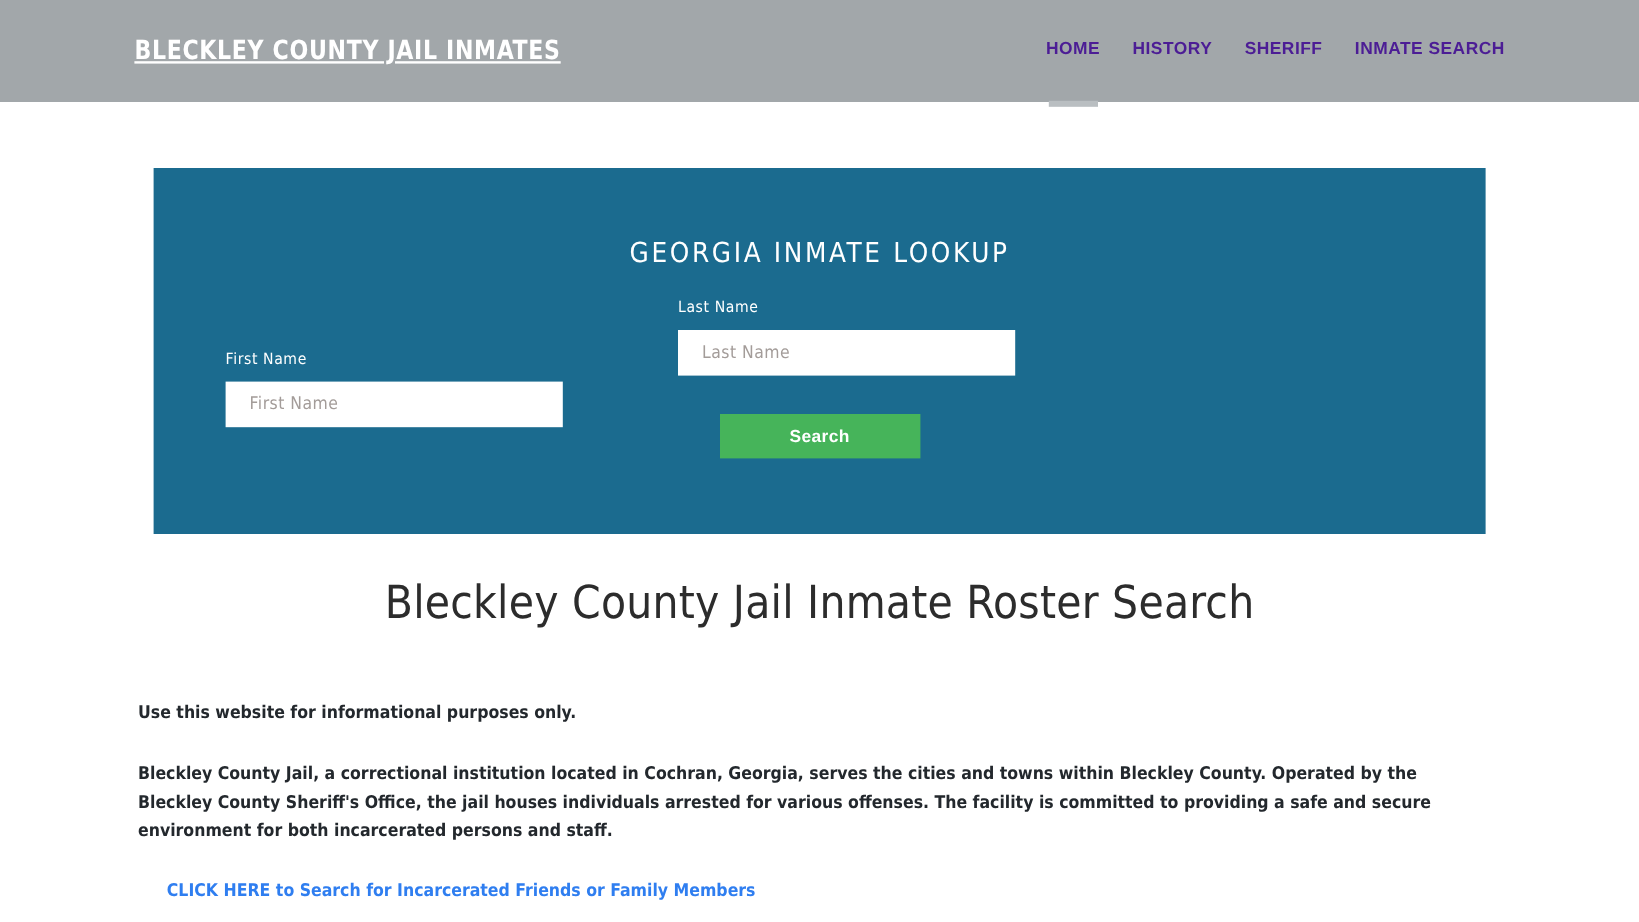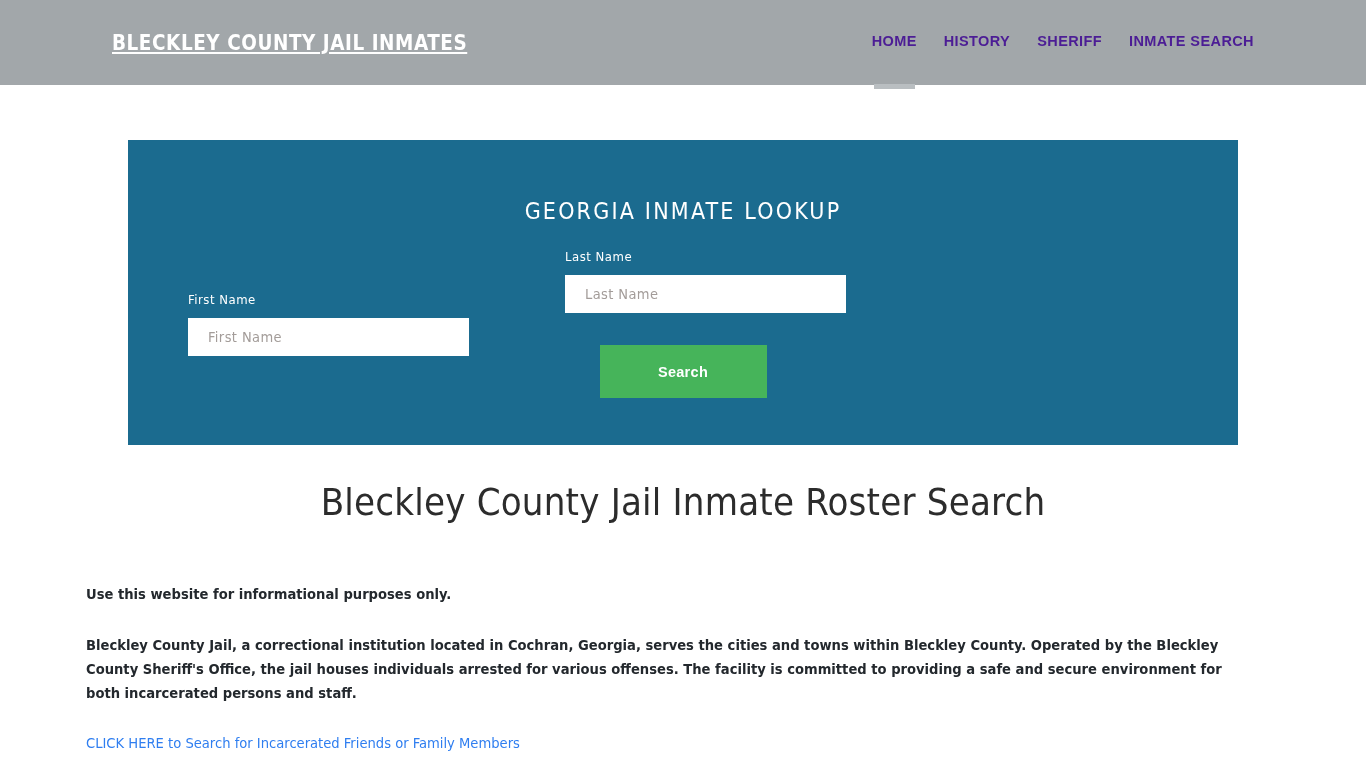--- a/index.html
+++ b/index.html
@@ -121,21 +121,21 @@
     color: #a39c99;
     opacity: 1;
   }
   .search-btn-wrap {
     margin-top: 21px;
     text-align: center;
   }
   .search-btn {
     display: inline-block;
     width: 167px;
-    height: 53px;
+    height: 37px;
     background: #46b45a;
     border: none;
     color: #ffffff;
     font-size: 14.5px;
     font-weight: bold;
     letter-spacing: 0.3px;
     cursor: pointer;
     font-family: "Liberation Sans", sans-serif;
     text-align: center;
   }
@@ -151,41 +151,42 @@
     margin: 0;
     text-align: center;
     color: #2c2c2c;
     font-size: 38px;
     font-weight: normal;
     letter-spacing: 0.2px;
     font-family: "DejaVu Sans Condensed", "Liberation Sans Narrow", "Liberation Sans", sans-serif;
   }
   .copy {
     margin: 0 auto;
-    padding-left: 86px;
+    padding-left: 115px;
     padding-right: 142px;
     max-width: 1366px;
   }
   .copy p {
     margin: 0;
     color: #23282d;
     font-size: 14.6px;
     font-weight: bold;
     line-height: 24px;
     font-family: "DejaVu Sans Condensed", "Liberation Sans Narrow", "Liberation Sans", sans-serif;
   }
   .copy .lead { padding-top: 58px; }
   .copy .body-para { padding-top: 27px; }
   .copy .link-row { padding-top: 26px; }
   .copy a {
     color: #2f7ef0;
     font-size: 14.6px;
-    font-weight: normal;
+    font-weight: bold;
     text-decoration: none;
     font-family: "DejaVu Sans Condensed", "Liberation Sans Narrow", "Liberation Sans", sans-serif;
+    margin-left: 24px;
   }
 </style>
 </head>
 <body>
 
 <div class="site-header">
   <a class="brand" href="#">BLECKLEY COUNTY JAIL INMATES</a>
 
   <nav class="main-nav">
     <a class="nav-item active" href="#">HOME</a>

